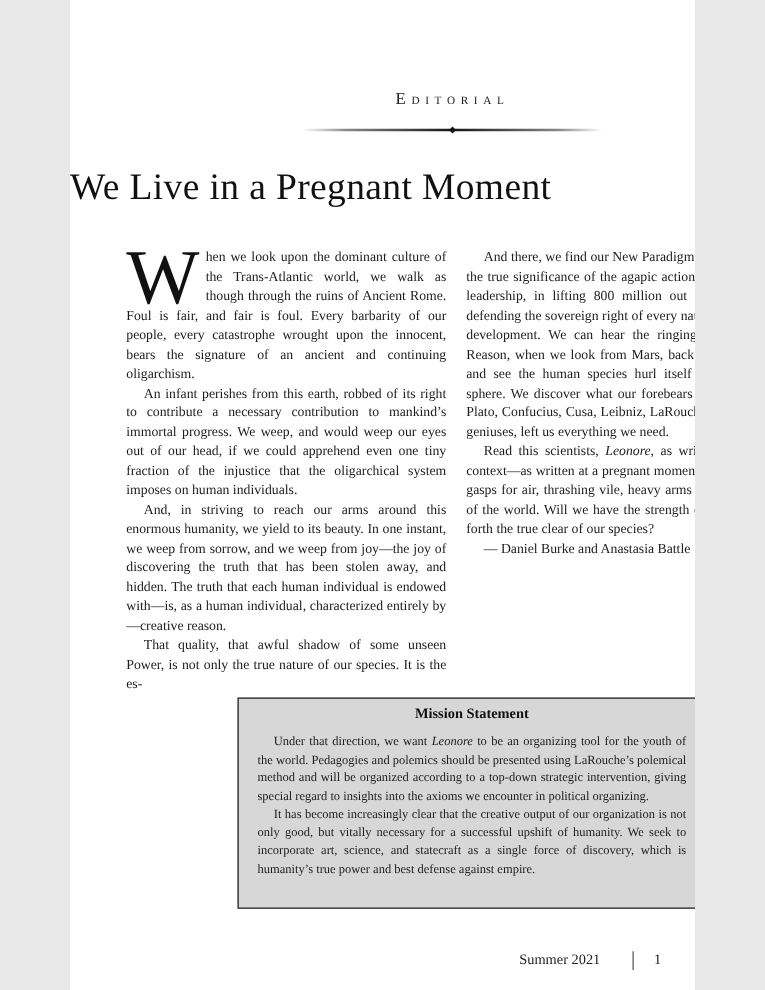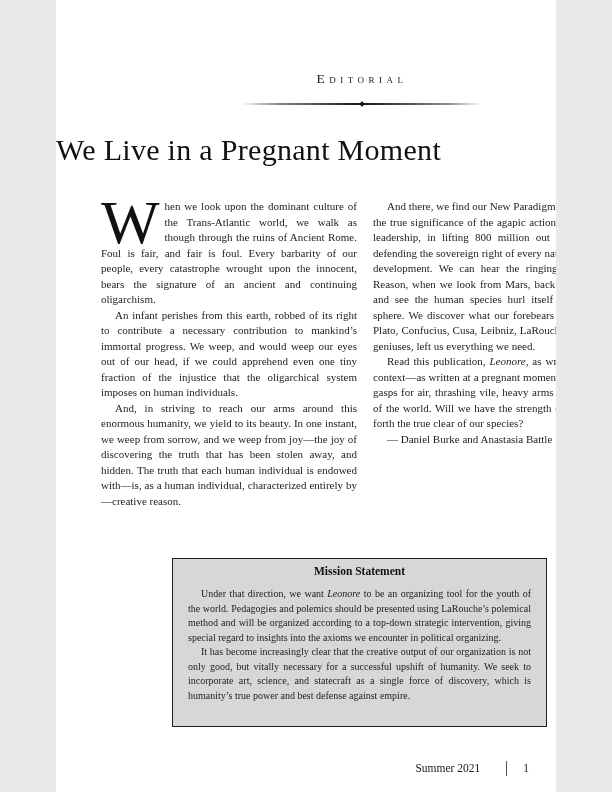--- a/index.html
+++ b/index.html
@@ -57,21 +57,21 @@
     margin: 0 5px 0 0;
     color: #111;
   }
   .italic { font-style: italic; }
   .signature {
     margin-top: 17px;
     text-indent: 14px;
     text-align: left;
   }
   .mission-box {
-    position: absolute; left: 116px; top: 558px;
+    position: absolute; left: 134px; top: 558px;
     width: 375px; min-height: 169px;
     box-sizing: border-box;
     background: #d7d7d7;
     border: 1.5px solid #1f1f1f;
     padding: 5px 15px 7px 15px;
   }
   .mission-heading {
     text-align: center;
     font-weight: bold;
     font-size: 11.5px; line-height: 14px;
@@ -109,24 +109,25 @@
     <span class="rule-diamond"></span>
   </div>
 
   <h1 class="title" style="margin:0; font-weight:400;">We Live in a Pregnant Moment</h1>
 
   <div class="columns">
     <div class="col">
       <p class="no-indent"><span class="dropcap">W</span><span>hen we look upon the dominant culture of the Trans-Atlantic world, we walk as though through the ruins of Ancient Rome. Foul is fair, and fair is foul. Every barbarity of our people, every catastrophe wrought upon the innocent, bears the signature of an ancient and continuing oligarchism.</span></p>
       <p>An infant perishes from this earth, robbed of its right to contribute a necessary contribution to mankind’s immortal progress. We weep, and would weep our eyes out of our head, if we could apprehend even one tiny fraction of the injustice that the oligarchical system imposes on human individuals.</p>
       <p>And, in striving to reach our arms around this enormous humanity, we yield to its beauty. In one instant, we weep from sorrow, and we weep from joy—the joy of discovering the truth that has been stolen away, and hidden. The truth that each human individual is endowed with—is, as a human individual, characterized entirely by—creative reason.</p>
+      <p>That quality, that awful shadow of some unseen Power, is not only the true nature of our species. It is the es-</p>
     </div>
     <div class="col">
       <p>And there, we find our New Paradigm. We conceive of the true significance of the agapic actions of the Chinese leadership, in lifting 800 million out of poverty, and defending the sovereign right of every nation to economic development. We can hear the ringing of an Age of Reason, when we look from Mars, back upon the Earth, and see the human species hurl itself into its natural sphere. We discover what our forebears granted us; that Plato, Confucius, Cusa, Leibniz, LaRouche, our universal geniuses, left us everything we need.</p>
-      <p><span>Read this publication, </span><span class="italic">Leonore</span><span>, as written within that context—as written at a pregnant moment, as oligarchism gasps for air, thrashing vile, heavy arms upon the people of the world. Will we have the strength of love, to bring forth the true clear of our species?</span></p>
+      <p><span>Read this scientists, </span><span class="italic">Leonore</span><span>, as written within that context—as written at a pregnant moment, as oligarchism gasps for air, thrashing vile, heavy arms upon the people of the world. Will we have the strength of love, to bring forth the true clear of our species?</span></p>
       <p class="signature no-indent"><span style="display:inline-block; text-indent:0; padding-left:14px;text-align:center;">— Daniel Burke and Anastasia Battle</span></p>
     </div>
   </div>
 
   <div class="mission-box">
     <div class="mission-heading">Mission Statement</div>
     <p><span>Under that direction, we want </span><span class="italic">Leonore</span><span> to be an organizing tool for the youth of the world. Pedagogies and polemics should be presented using LaRouche’s polemical method and will be organized according to a top-down strategic intervention, giving special regard to insights into the axioms we encounter in political organizing.</span></p>
     <p>It has become increasingly clear that the creative output of our organization is not only good, but vitally necessary for a successful upshift of humanity. We seek to incorporate art, science, and statecraft as a single force of discovery, which is humanity’s true power and best defense against empire.</p>
   </div>
 

